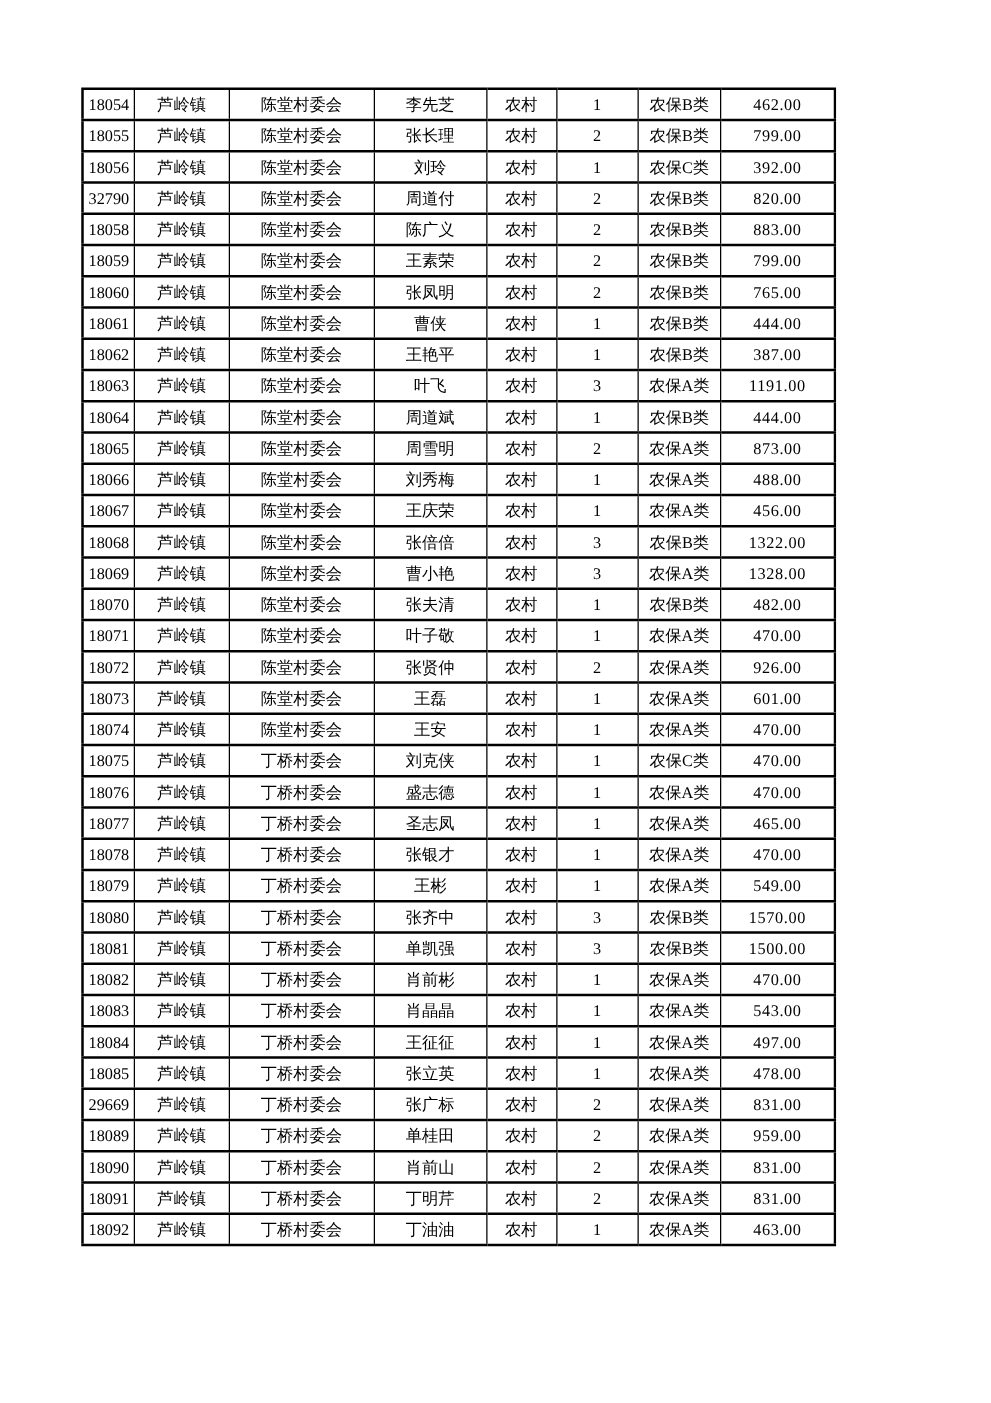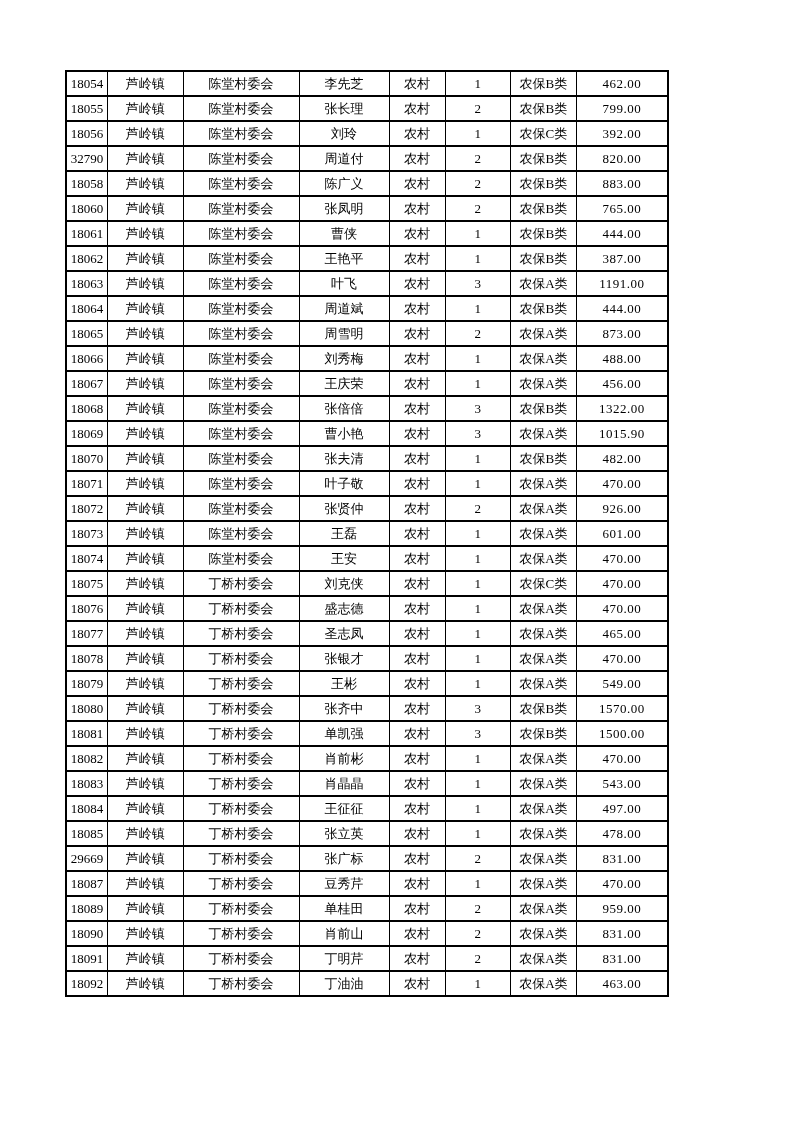--- a/index.html
+++ b/index.html
@@ -107,20 +107,30 @@
           <td>18058</td>
           <td>芦岭镇</td>
           <td>陈堂村委会</td>
           <td>陈广义</td>
           <td>农村</td>
           <td>2</td>
           <td>农保B类</td>
           <td class="amount">883.00</td>
         </tr>
         <tr>
+          <td>18059</td>
+          <td>芦岭镇</td>
+          <td>陈堂村委会</td>
+          <td>王素荣</td>
+          <td>农村</td>
+          <td>2</td>
+          <td>农保B类</td>
+          <td class="amount">799.00</td>
+        </tr>
+        <tr>
           <td>18060</td>
           <td>芦岭镇</td>
           <td>陈堂村委会</td>
           <td>张凤明</td>
           <td>农村</td>
           <td>2</td>
           <td>农保B类</td>
           <td class="amount">765.00</td>
         </tr>
         <tr>
@@ -204,21 +214,21 @@
           <td class="amount">1322.00</td>
         </tr>
         <tr>
           <td>18069</td>
           <td>芦岭镇</td>
           <td>陈堂村委会</td>
           <td>曹小艳</td>
           <td>农村</td>
           <td>3</td>
           <td>农保A类</td>
-          <td class="amount">1015.90</td>
+          <td class="amount">1328.00</td>
         </tr>
         <tr>
           <td>18070</td>
           <td>芦岭镇</td>
           <td>陈堂村委会</td>
           <td>张夫清</td>
           <td>农村</td>
           <td>1</td>
           <td>农保B类</td>
           <td class="amount">482.00</td>
@@ -375,30 +385,20 @@
         </tr>
         <tr>
           <td>29669</td>
           <td>芦岭镇</td>
           <td>丁桥村委会</td>
           <td>张广标</td>
           <td>农村</td>
           <td>2</td>
           <td>农保A类</td>
           <td class="amount">831.00</td>
-        </tr>
-        <tr>
-          <td>18087</td>
-          <td>芦岭镇</td>
-          <td>丁桥村委会</td>
-          <td>豆秀芹</td>
-          <td>农村</td>
-          <td>1</td>
-          <td>农保A类</td>
-          <td class="amount">470.00</td>
         </tr>
         <tr>
           <td>18089</td>
           <td>芦岭镇</td>
           <td>丁桥村委会</td>
           <td>单桂田</td>
           <td>农村</td>
           <td>2</td>
           <td>农保A类</td>
           <td class="amount">959.00</td>

